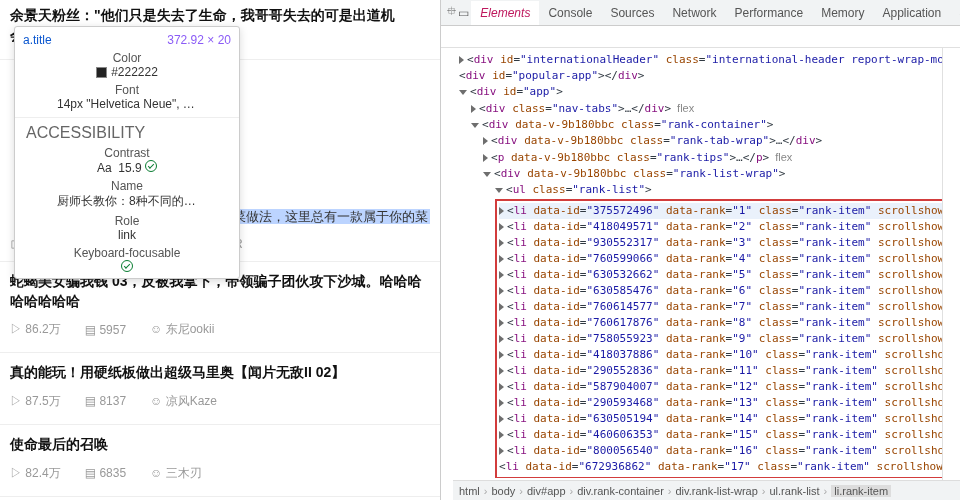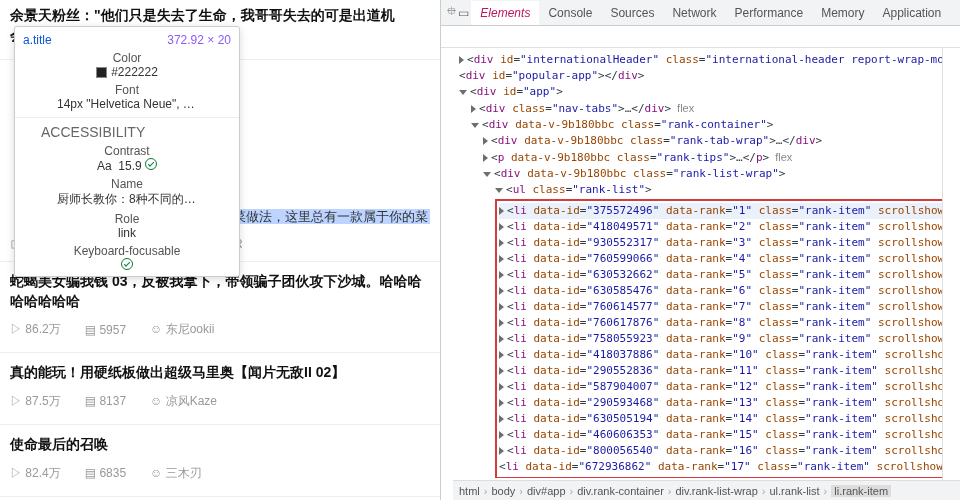--- a/index.html
+++ b/index.html
@@ -11,21 +11,21 @@
   .meta{margin-top:10px;color:#999;font-size:12px;display:flex;gap:24px;}
   .meta span{display:inline-flex;align-items:center;gap:3px;}
   .divider{height:1px;background:#eee;margin:4px 0 4px 0;}
   .highlight-title{display:inline;background:#bcd4ff;font-size:13px;padding:0 2px;color:#333;}
   .tooltip{position:absolute;left:4px;top:26px;width:226px;background:#fff;border:1px solid #ccc;border-radius:3px;box-shadow:0 2px 8px rgba(0,0,0,.15);font-size:12px;color:#555;z-index:5;margin-left:10px;}
   .tooltip .sel{color:#0b57d0;padding:6px 8px 2px 8px;}
   .tooltip .row{display:flex;justify-content:space-between;padding:2px 8px;align-items:center;flex-direction:column;}
   .tooltip .label{color:#555;}
   .tooltip .val{color:#333;}
   .tooltip .swatch{width:11px;height:11px;background:#222;border:1px solid #888;vertical-align:middle;display:inline-block;margin-right:4px;}
-  .tooltip .section{font-size:14px;color:#666;padding:6px 8px 2px 26px;border-top:1px solid #eee;margin-top:4px;}
+  .tooltip .section{font-size:16px;color:#666;padding:6px 8px 2px 11px;border-top:1px solid #eee;margin-top:4px;}
   .check{width:12px;height:12px;border:1.5px solid #0a7d32;border-radius:50%;position:relative;display:inline-block;}
   .check:after{content:"";position:absolute;left:2px;top:3px;width:5px;height:2px;border-left:1.5px solid #0a7d32;border-bottom:1.5px solid #0a7d32;transform:rotate(-45deg);}
   
   .tabs{display:flex;align-items:center;height:26px;border-bottom:1px solid #ccc;background:#f1f3f4;font-size:12px;color:#555;padding-left:6px;gap:2px;overflow:hidden;}
   .tabs .tab{padding:5px 9px;cursor:pointer;}
   .tabs .tab.active{color:#be185d;border-bottom:2px solid #1a73e8;background:#fff;font-style:italic;}
   .tabs .icon{width:20px;text-align:center;color:#555;}
   .subtabs{display:flex;height:22px;border-bottom:1px solid #e0e0e0;gap:4px;align-items:center;padding-left:6px;font-size:11px;color:#666;}
   .dompane{font-family:Menlo,Consolas,monospace;font-size:11px;line-height:16px;padding:4px 0 4px 4px;color:#303942;overflow:hidden;white-space:nowrap;height:430px;}
   .ln{padding:0 4px 0 0;}

